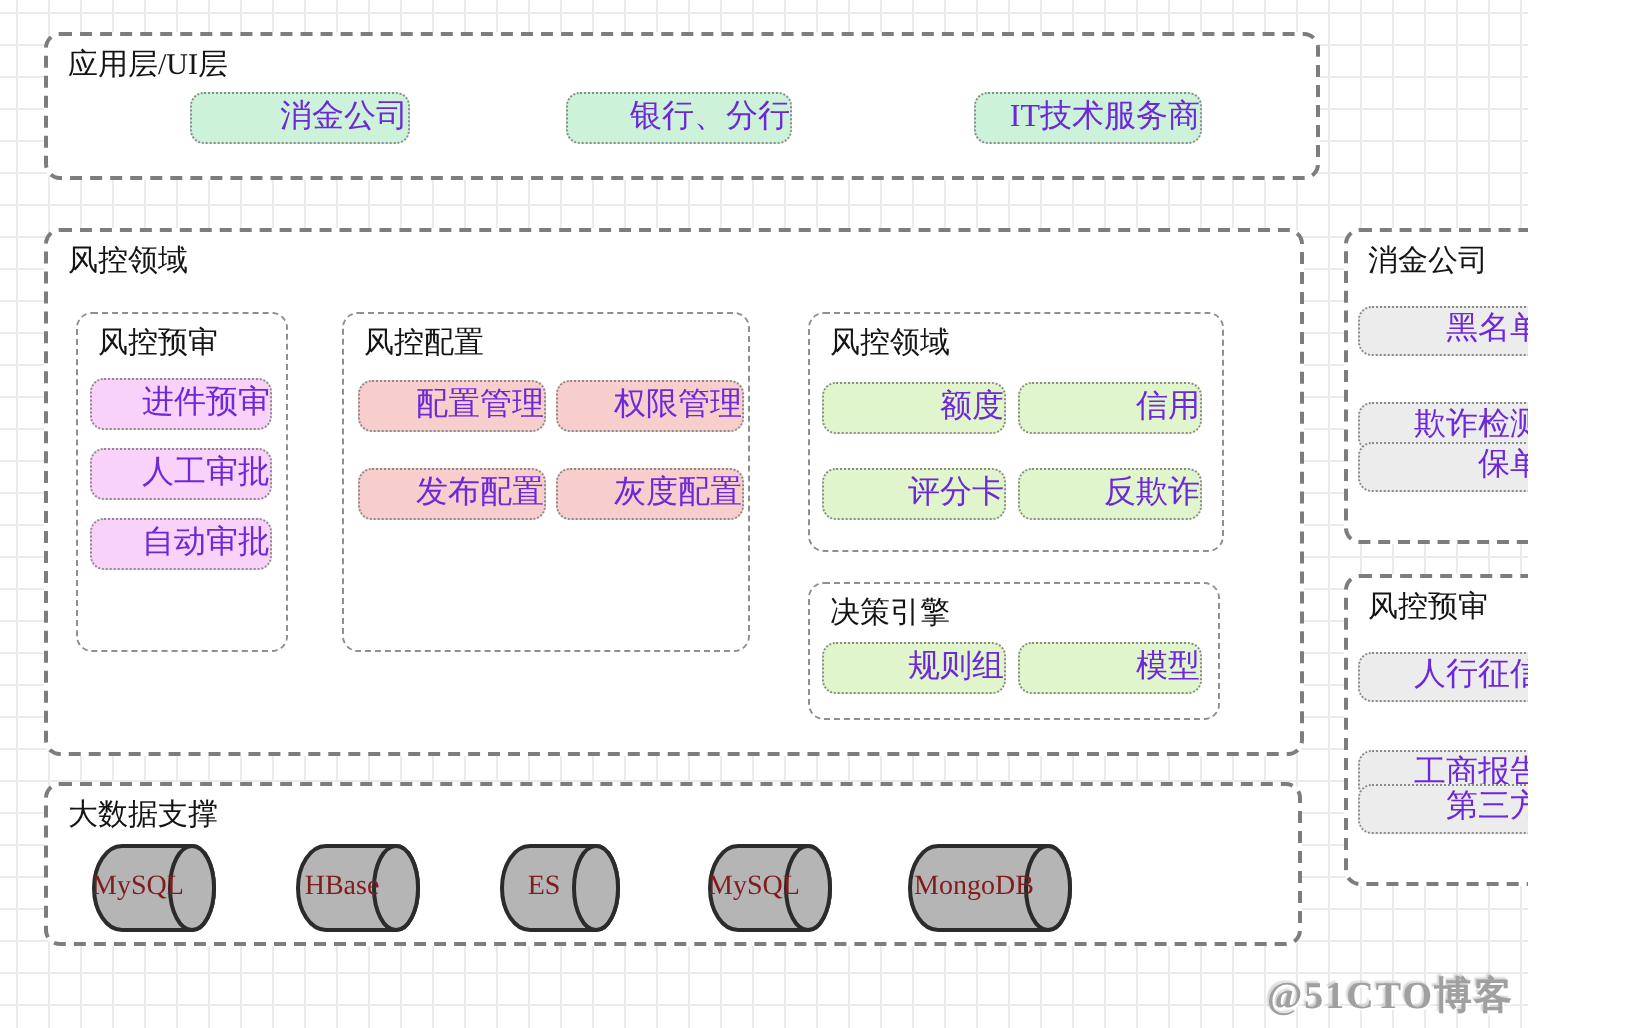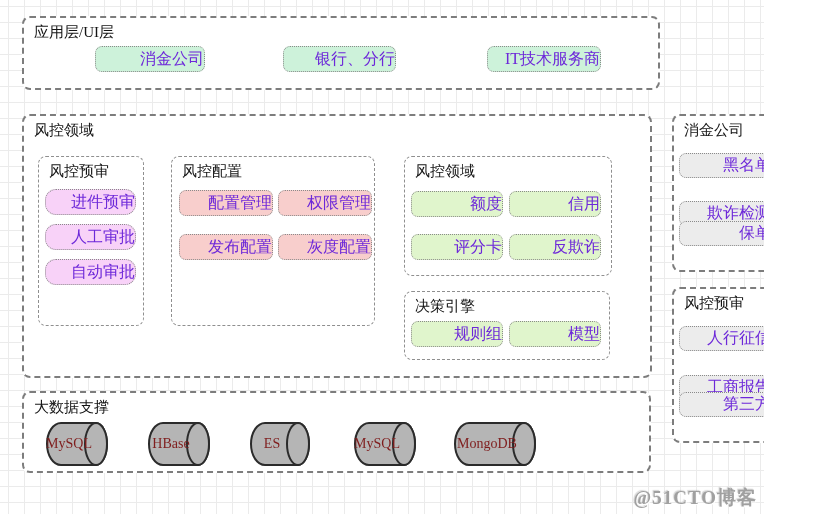--- a/index.html
+++ b/index.html
@@ -26,21 +26,21 @@
     position:absolute; left:10px; top:5px;
     font-size:15px; color:#141414; white-space:nowrap;
   }
   .node {
     position:absolute; box-sizing:border-box; height:26px; line-height:23px;
     text-align:right; font-size:16px; color:#6d28d9;
     border:1.6px dotted #8a8a8a; border-radius:7px; white-space:nowrap;
   }
   .n-mint   { background:#cdf2da; }
   .n-lime   { background:#e0f5cc; }
-  .n-pink   { background:#f8d2f8;border-radius:11px; }
+  .n-pink   { background:#f8d2f8; }
   .n-salmon { background:#f8cecc; }
   .n-gray   { background:#ececec; }
   .cyl { position:absolute; }
   .cyl svg { position:absolute; left:0; top:0; }
   .cyl .lbl {
     position:absolute; left:0; right:18px; top:0; bottom:0;
     display:flex; align-items:center; justify-content:center;
     font-size:14px; color:#7f1d1d; white-space:nowrap;
   }
   .watermark {

